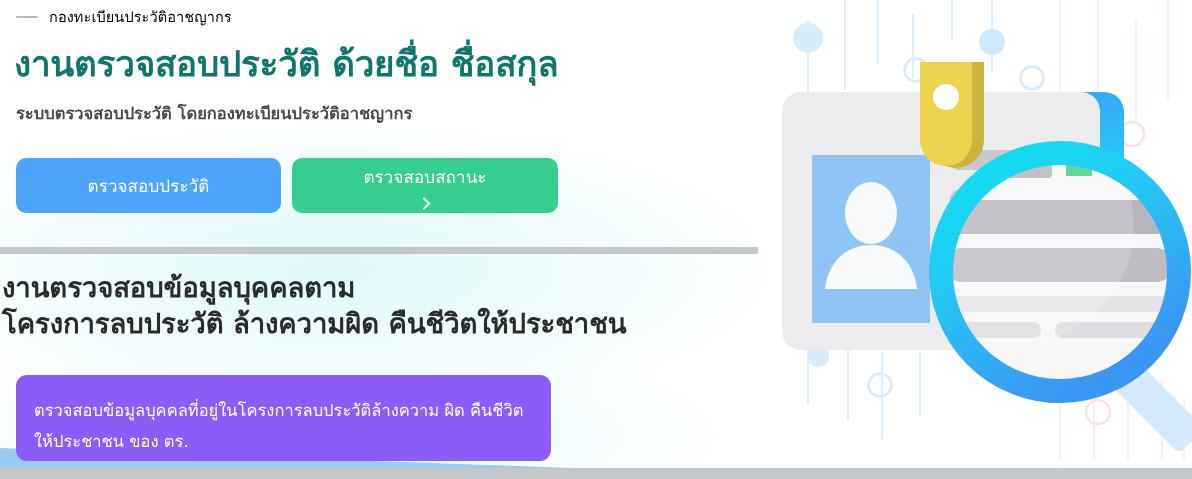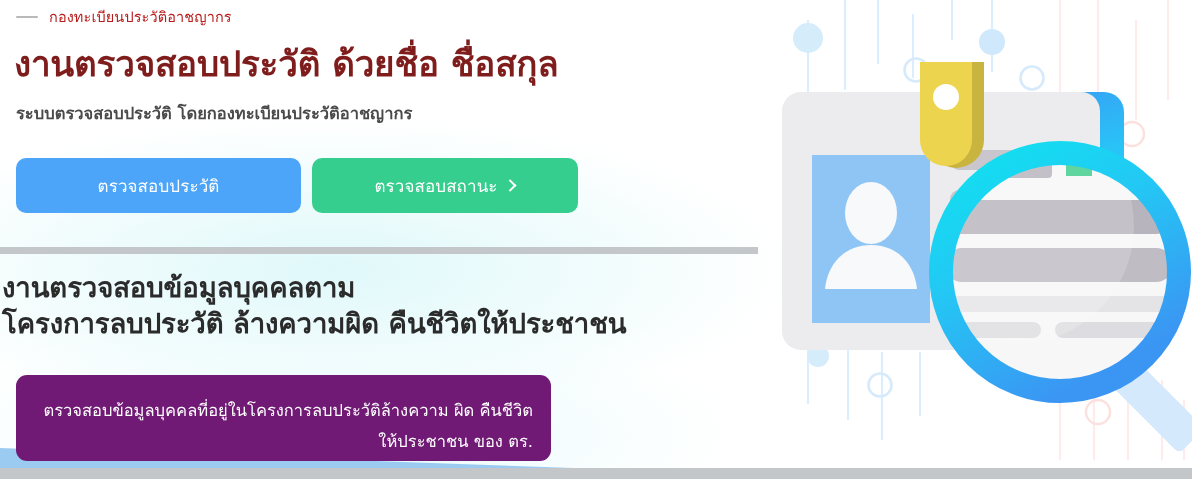--- a/index.html
+++ b/index.html
@@ -52,31 +52,31 @@
     gap: 11px;
   }
   .eyebrow-dash {
     display: block;
     width: 22px; height: 2px;
     background: #b9b9b9;
     border-radius: 1px;
   }
   .eyebrow-text {
     font-size: 14.5px;
-    color: #b91c1c;
+    color: #000000;
     letter-spacing: 0.1px;
     line-height: 1;
   }
 
   .headline {
     position: absolute;
     left: 14px; top: 43px;
     font-size: 35px;
     font-weight: 700;
-    color: #7f1d1d;
+    color: #0f766e;
     letter-spacing: -0.2px;
     line-height: 1.22;
     white-space: nowrap;
   }
 
   .subline {
     position: absolute;
     left: 16px; top: 102px;
     font-size: 16.5px;
     color: #4a4a4a;
@@ -98,22 +98,22 @@
     height: 55px;
     border: none;
     border-radius: 10px;
     color: #ffffff;
     font-family: inherit;
     font-size: 17px;
     letter-spacing: 0.1px;
     cursor: pointer;
     white-space: nowrap;
   }
-  .btn-primary { width: 285px; background: #4ca5f8; }
-  .btn-success { width: 266px; background: #35ce8e; gap: 9px; }
+  .btn-primary { width: 265px; background: #4ca5f8; }
+  .btn-success { width: 266px; background: #35ce8e; gap: 9px; flex-direction: column; }
   .btn-chevron {
     display: inline-block;
     width: 9px; height: 9px;
     border-top: 2.6px solid #ffffff;
     border-right: 2.6px solid #ffffff;
     transform: rotate(45deg) translate(-1px, 1px);
   }
 
   .divider {
     position: absolute;
@@ -131,26 +131,26 @@
     line-height: 1.30;
     letter-spacing: -0.1px;
     white-space: nowrap;
   }
 
   .notice {
     position: absolute;
     left: 16px; top: 375px;
     width: 535px;
     min-height: 86px;
-    background: #701a75;
+    background: #8b5cf6;
     border-radius: 11px;
     color: #ffffff;
     font-size: 16.5px;
     line-height: 1.82;
-    text-align: right;
+    text-align: left;
     padding: 17px 18px 0 18px;
     border: none;
     font-family: inherit;
     cursor: pointer;
   }
   .wedge-shape {
     position: absolute;
     left: 0; top: 446px;
     width: 690px; height: 27px;
     z-index: 3;

